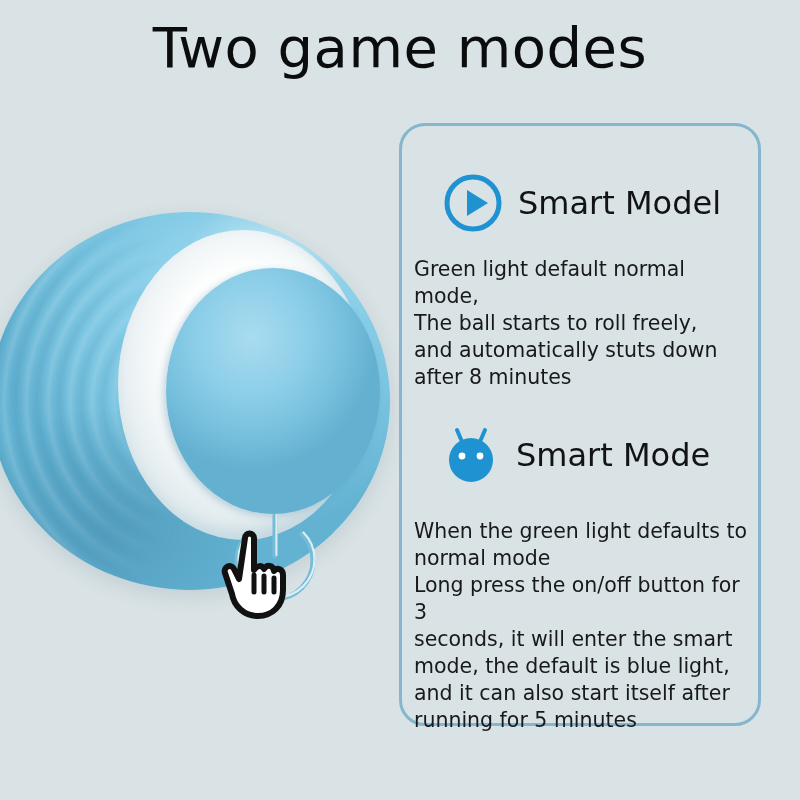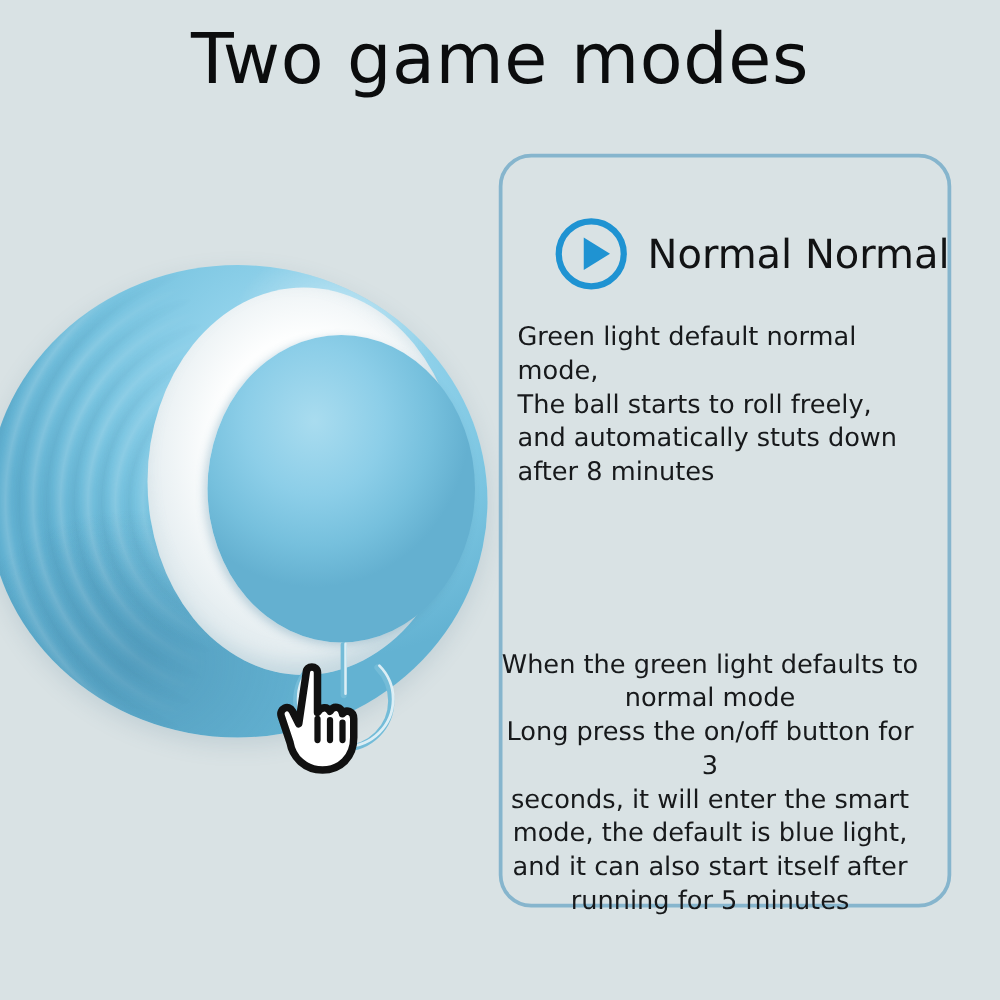--- a/index.html
+++ b/index.html
@@ -155,21 +155,21 @@
   }
 
   .mode-body {
     position: absolute;
     color: #17191b;
     font-size: 20.5px;
     line-height: 27px;
     white-space: pre-line;
   }
   .mode-body.normal { left: 414px; top: 256px; width: 340px; }
-  .mode-body.smart  { left: 396px; top: 518px; width: 344px; text-align: center; }
+  .mode-body.smart  { left: 414px; top: 518px; width: 344px; }
 </style>
 </head>
 <body>
 
 <div id="root">
 
   <div class="title">Two game modes</div>
 
   <div class="ball-stage">
     <div class="ball">
@@ -207,27 +207,39 @@
 
   <div class="panel"></div>
 
   <div class="mode-head normal">
     <span class="mode-icon">
       <svg viewBox="0 0 62 62" aria-hidden="true">
         <circle cx="31" cy="31" r="26" fill="none" stroke="#1f93d2" stroke-width="5"></circle>
         <path d="M25 18 L46 31 L25 44 Z" fill="#1f93d2"></path>
       </svg>
     </span>
-    <span class="mode-title">Normal Normal</span>
+    <span class="mode-title">Smart Model</span>
   </div>
   <div class="mode-body normal">Green light default normal mode,
 The ball starts to roll freely,
 and automatically stuts down
  after 8 minutes</div>
 
+  <div class="mode-head smart">
+    <span class="mode-icon">
+      <svg viewBox="0 0 62 62" aria-hidden="true">
+        <line x1="17" y1="6" x2="23" y2="20" stroke="#1f93d2" stroke-width="4" stroke-linecap="round"></line>
+        <line x1="45" y1="6" x2="39" y2="20" stroke="#1f93d2" stroke-width="4" stroke-linecap="round"></line>
+        <circle cx="31" cy="36" r="22" fill="#1f93d2"></circle>
+        <circle cx="22" cy="32" r="3.4" fill="#ffffff"></circle>
+        <circle cx="40" cy="32" r="3.4" fill="#ffffff"></circle>
+      </svg>
+    </span>
+    <span class="mode-title">Smart Mode</span>
+  </div>
   <div class="mode-body smart">When the green light defaults to
 normal mode
 Long press the on/off button for 3
 seconds, it will enter the smart
 mode, the default is blue light,
 and it can also start itself after
 running for 5 minutes</div>
 
 </div>
 

